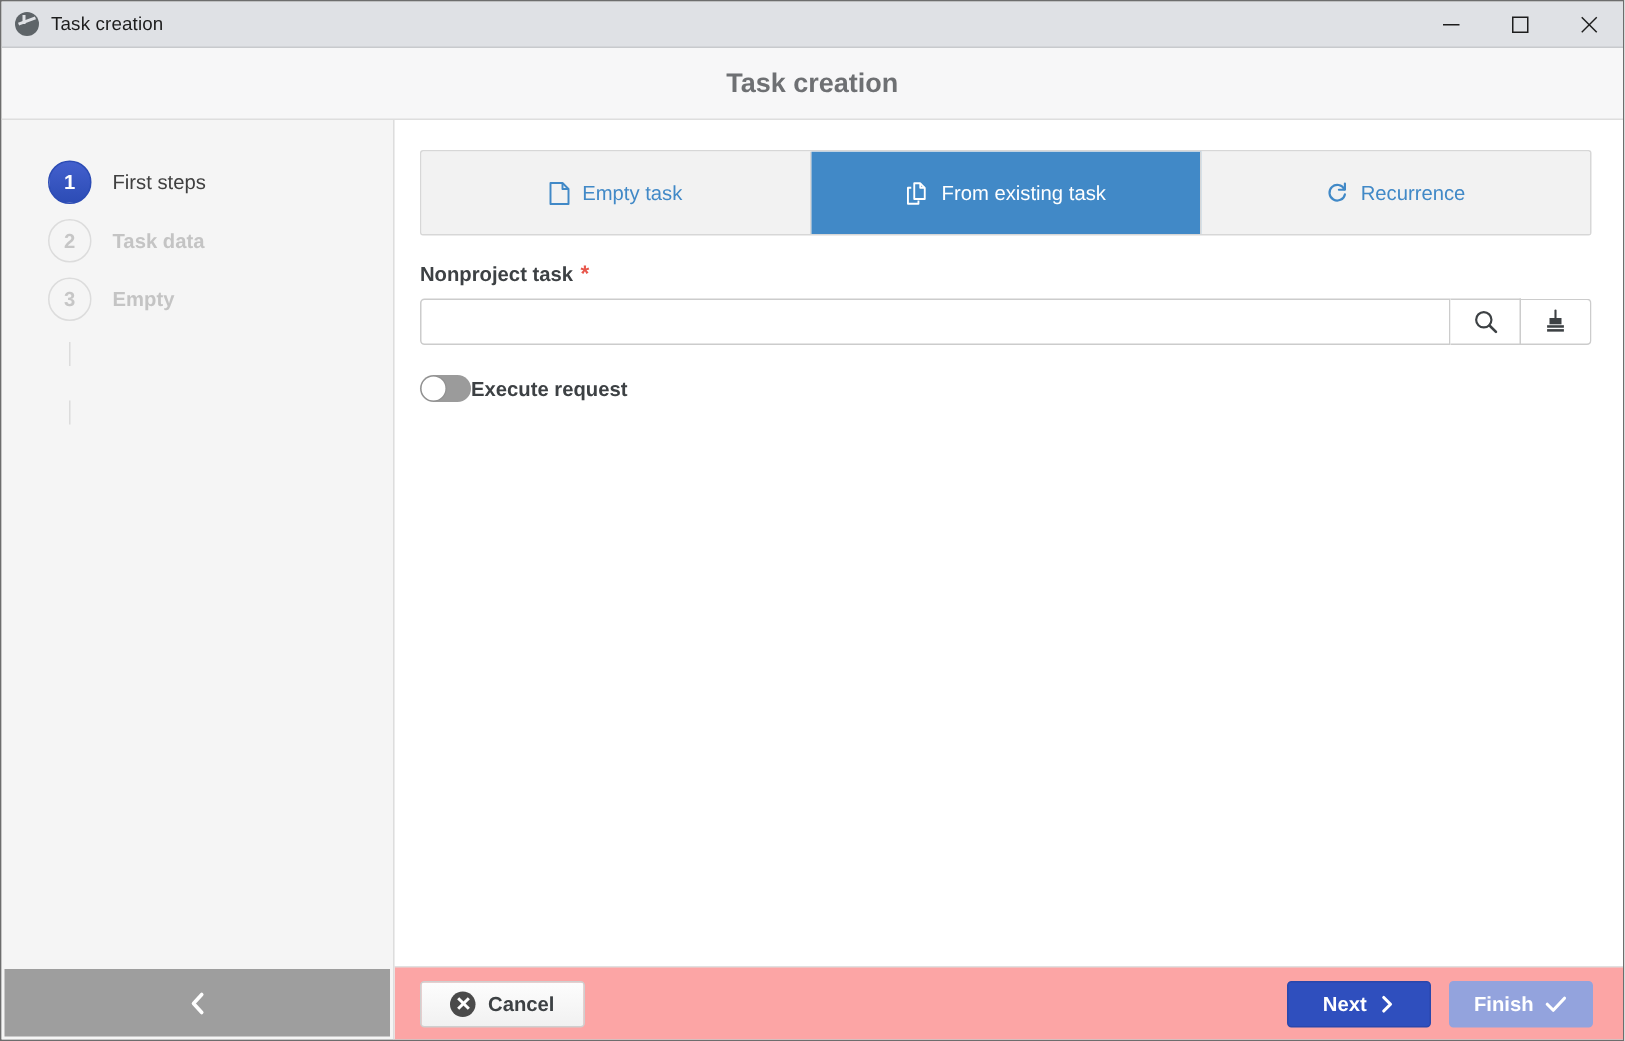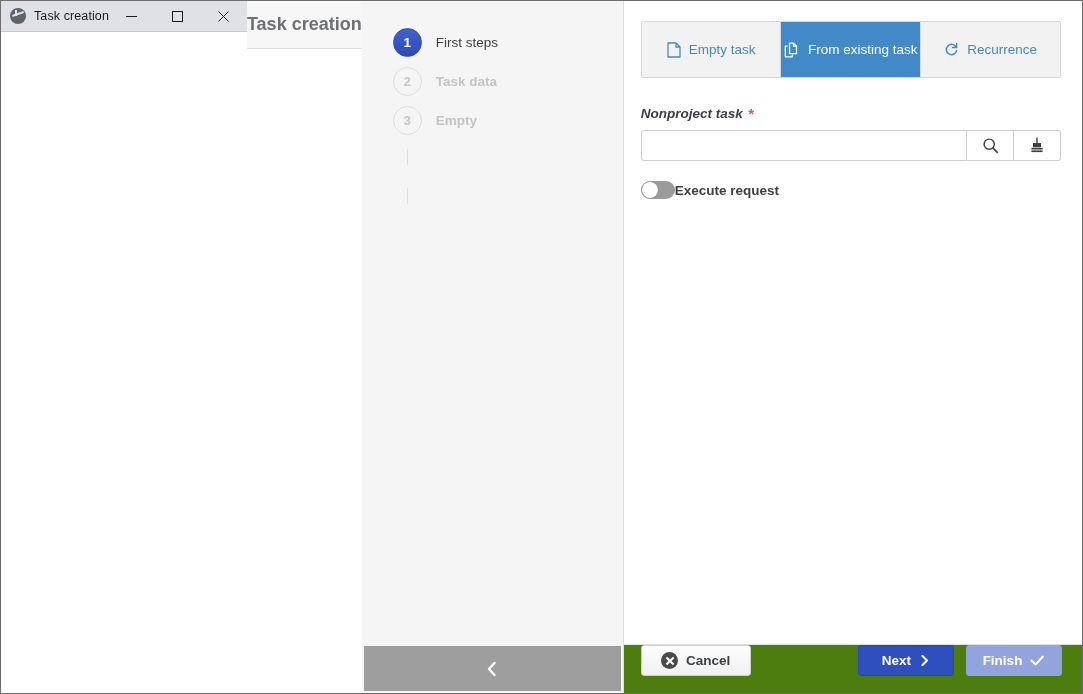--- a/index.html
+++ b/index.html
@@ -8,21 +8,21 @@
     width: 1083px; height: 694px;
     overflow: hidden;
     font-family: "Liberation Sans", sans-serif;
     background: #ffffff;
   }
   .window {
     position: relative;
     width: 1083px; height: 694px;
     background: #ffffff;
     border: 1px solid #6d6d6d;
-    display: flex; flex-direction: row;
+    display: flex; flex-direction: column;
     overflow: hidden;
   }
 
   
   .titlebar {
     height: 31px; min-height: 31px;
     background: #dfe1e5;
     display: flex; align-items: center;
     border-bottom: 1px solid #c8cacd;
   }
@@ -147,23 +147,23 @@
     background: #f2f2f2;
     color: #4189c7;
     border-right: 1px solid #d7d7d7;
   }
   .tab:last-child { border-right: none; }
   .tab.selected { background: #4189c7; color: #ffffff; }
   .tab svg { display: block; }
 
   
   .field-label {
-    margin-top: 28px;
+    margin-top: 18px;
     font-size: 13.5px; font-weight: bold; color: #3d4144;
-    display: flex; align-items: center; gap: 5px; font-style: italic;
+    display: flex; align-items: center; gap: 5px;
   }
   .req { color: #e8574c; font-size: 15px; line-height: 1; }
 
   .field-row {
     margin-top: 9px;
     display: flex; height: 31px;
   }
   .field-input {
     flex: 1 1 auto;
     border: 1px solid #cccccc;
@@ -199,23 +199,23 @@
     width: 16px; height: 16px; border-radius: 50%;
     background: #ffffff;
     box-shadow: 0 0 1px rgba(0,0,0,.4);
   }
   .toggle-label { font-size: 13.5px; font-weight: bold; color: #3d4144; }
 
   
   .footer {
     height: 49px; min-height: 49px;
     border-top: 1px solid #e0e0e0;
-    display: flex; align-items: flex-start;
+    display: flex; align-items: center;
     padding: 0 20px 0 17px;
-    background: #4d7c0f;
+    background: #fca5a5;
   }
   .footer-spacer { flex: 1 1 auto; }
   .btn {
     height: 31px;
     display: inline-flex; align-items: center; justify-content: center;
     gap: 8px;
     font-size: 13.5px; font-weight: bold;
     border-radius: 3px;
     padding: 0 14px;
     border: 1px solid transparent;

